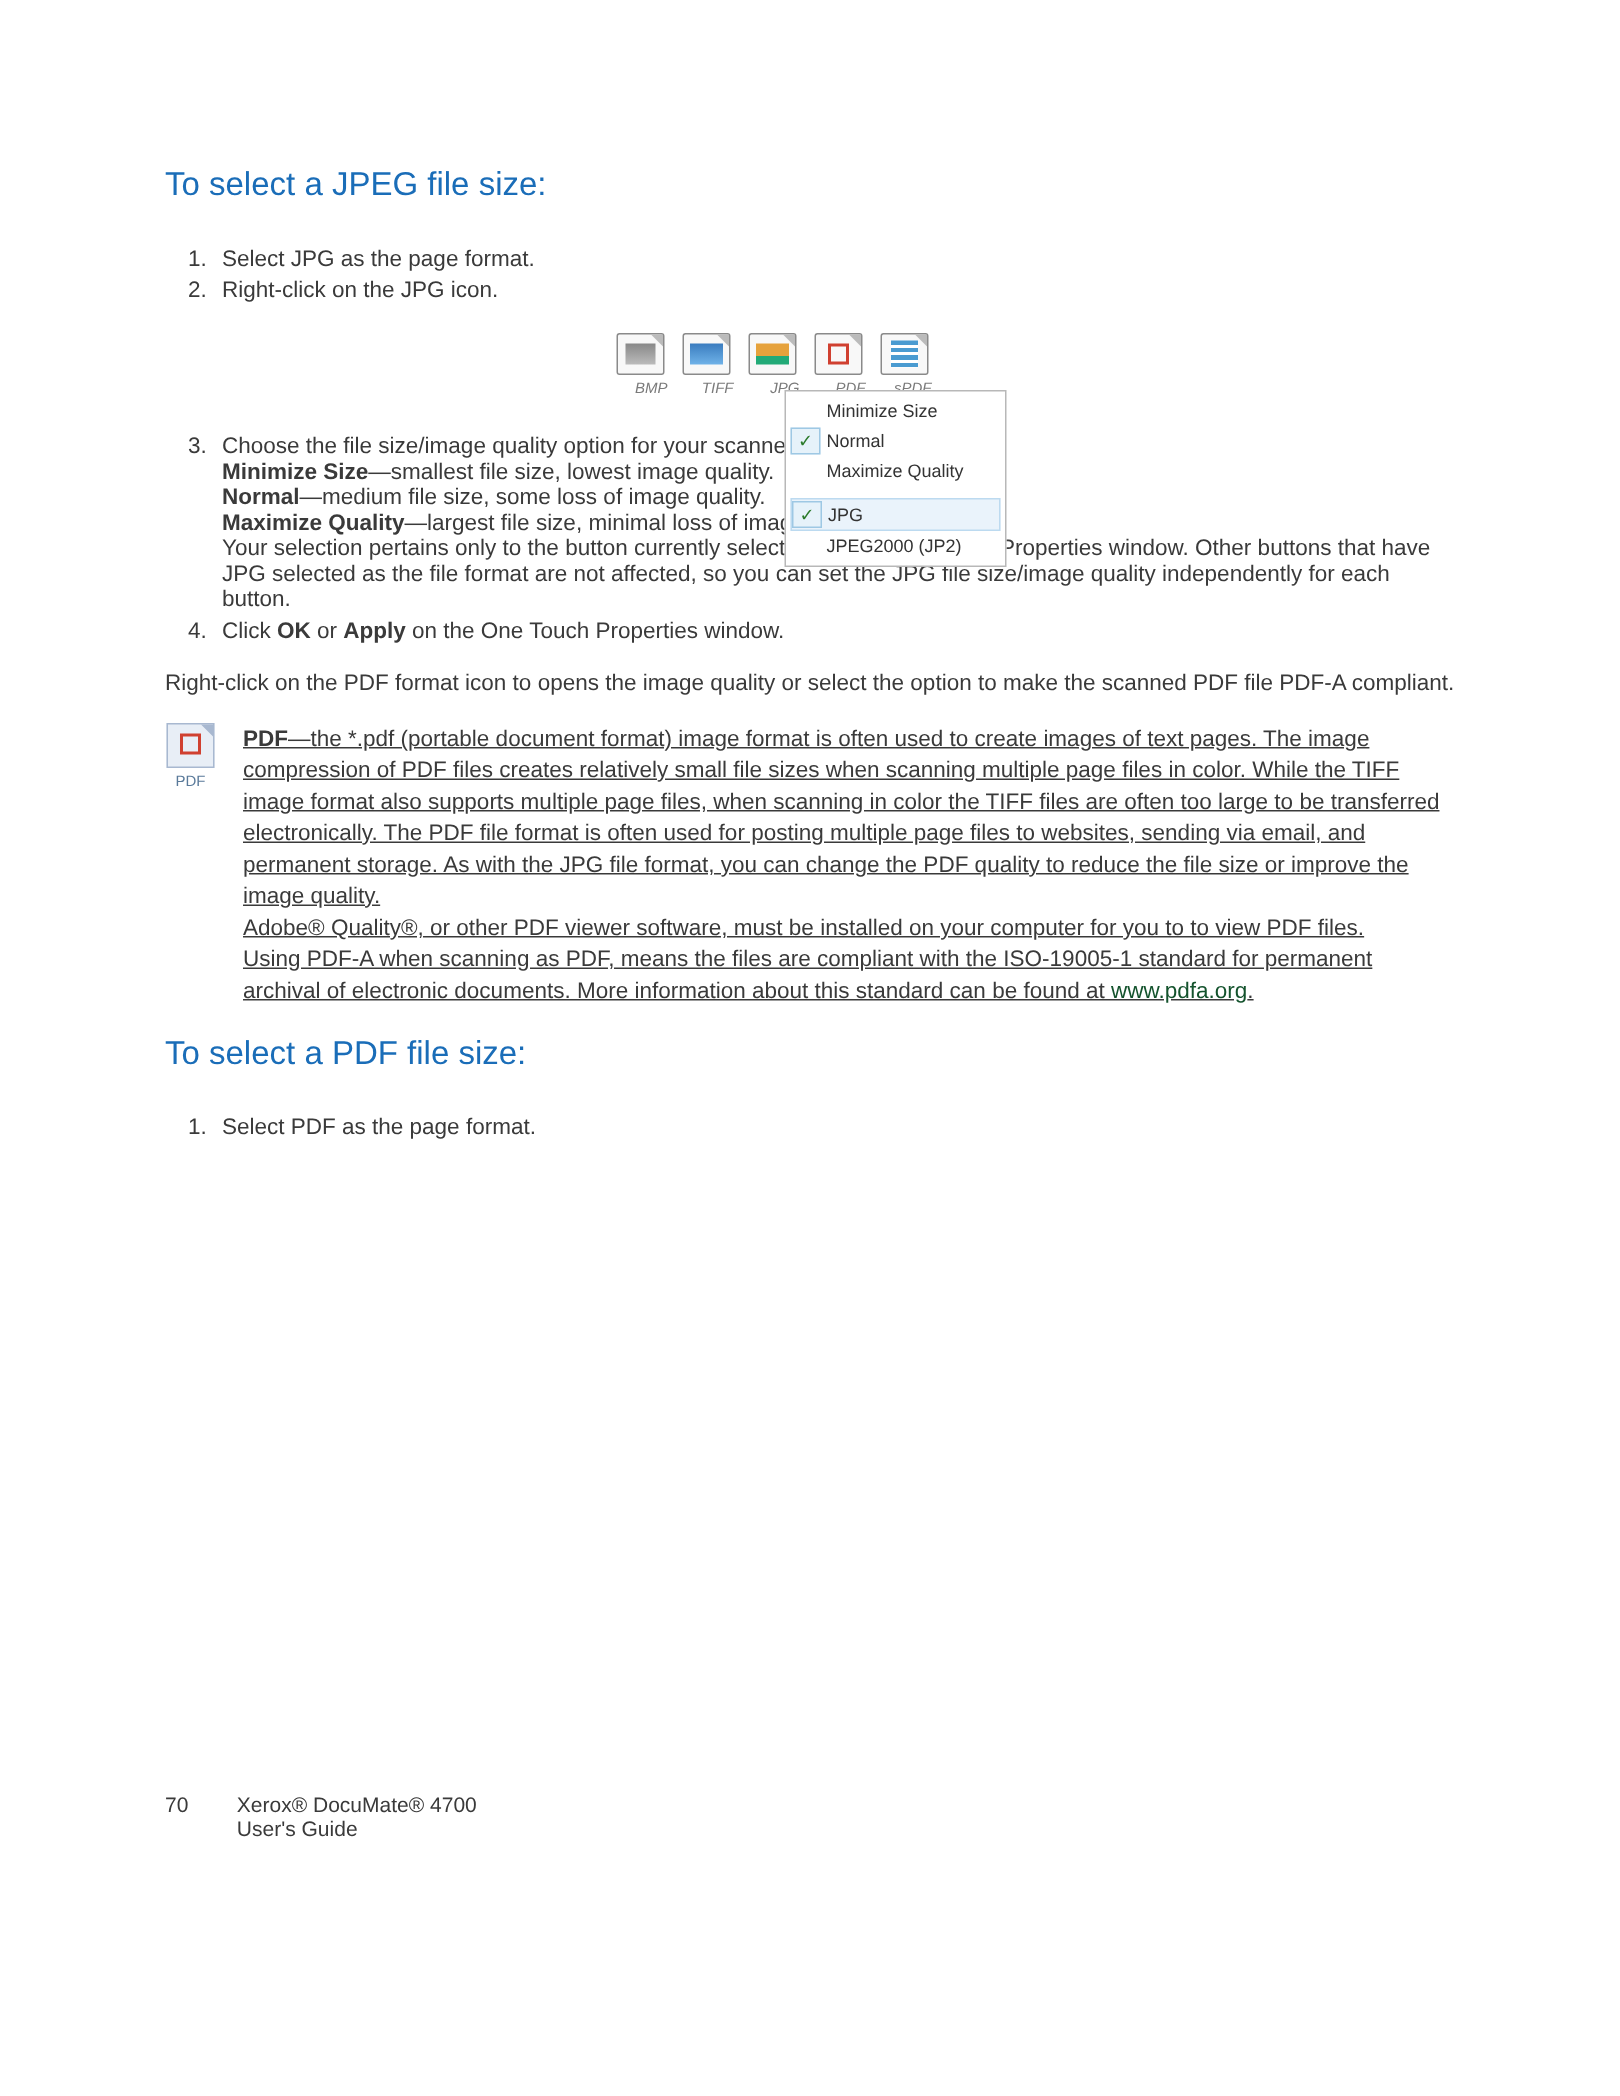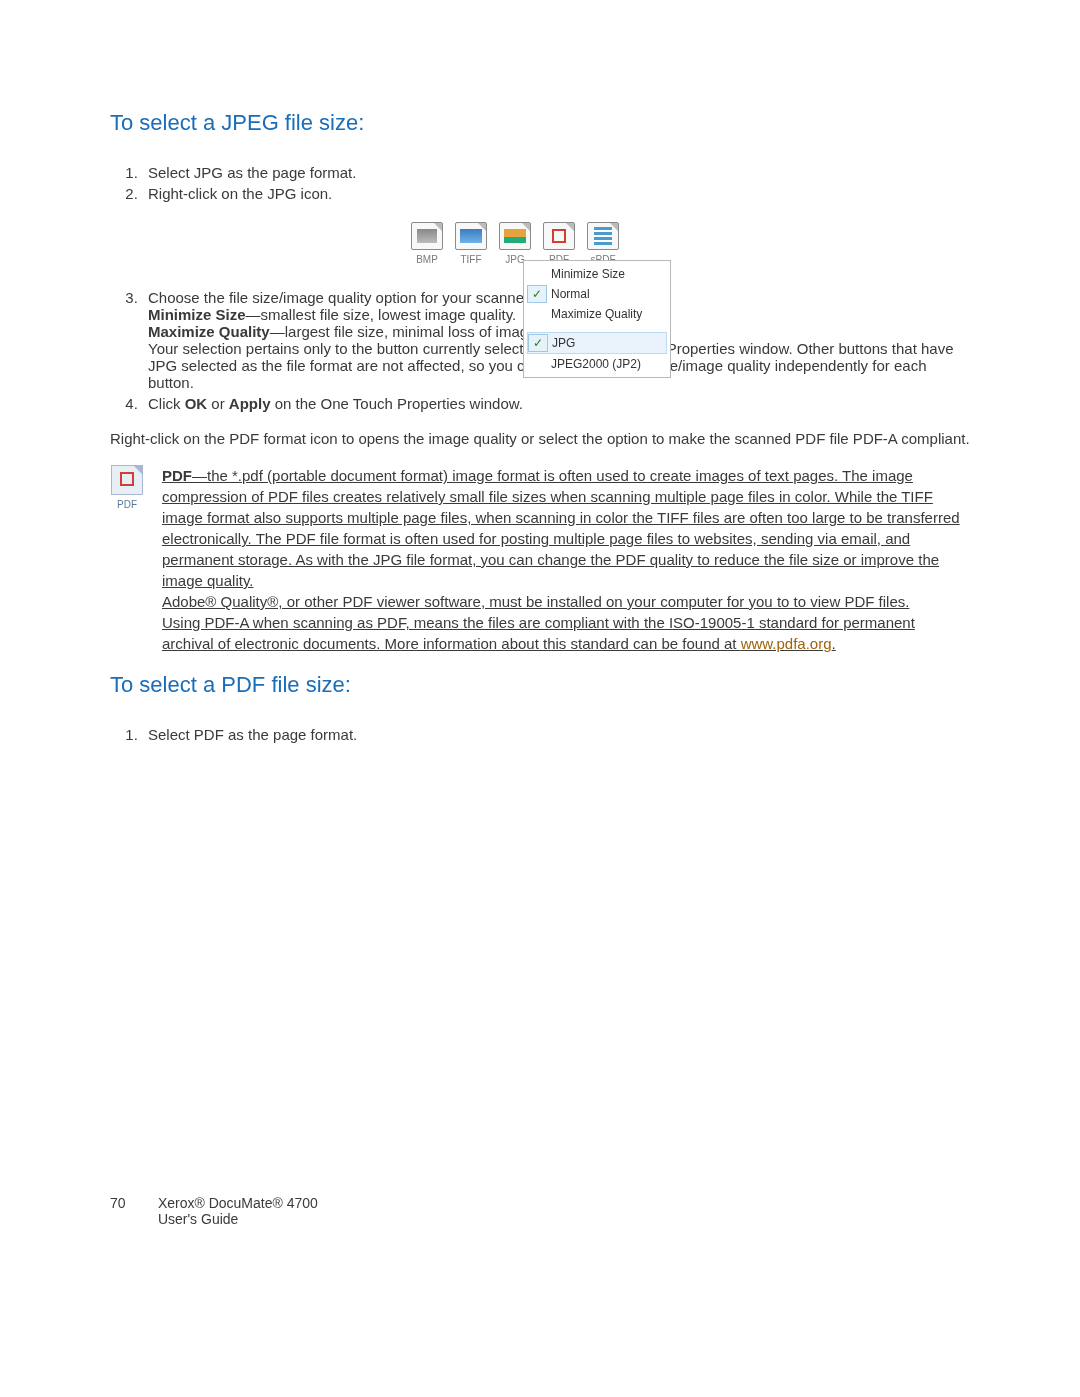--- a/index.html
+++ b/index.html
@@ -33,35 +33,36 @@
     padding-left: 6px;
   }
   .sub {
     margin-left: 0;
   }
   .body-text {
     margin: 0 0 16px 0;
     line-height: 1.4;
   }
   .bold { font-weight: 700; }
-  a.link { color: #a16207; text-decoration: none; }
+  a.link { color: #14532d; text-decoration: none; }
 
   
   .figure {
     width: 262px;
     margin: 20px auto 24px auto;
     position: relative;
   }
   .format-row {
     display: flex;
     gap: 8px;
   }
   .format-item {
     width: 36px;
-    text-align: center;
+    text-align: right;
+    font-style: italic;
   }
   .format-icon {
     width: 32px;
     height: 28px;
     margin: 0 auto 4px auto;
     border: 1px solid #8a8a8a;
     border-radius: 2px;
     background: #f8f8f8;
     position: relative;
     box-sizing: border-box;
@@ -237,20 +238,23 @@
     </div>
   </div>
 
   <ol start="3">
     <li>
       <span>Choose the file size/image quality option for your scanned images.</span>
       <div class="sub">
         <span class="bold">Minimize Size</span><span>—smallest file size, lowest image quality.</span>
       </div>
       <div class="sub">
+        <span class="bold">Normal</span><span>—medium file size, some loss of image quality.</span>
+      </div>
+      <div class="sub">
         <span class="bold">Maximize Quality</span><span>—largest file size, minimal loss of image quality.</span>
       </div>
       <div class="sub">Your selection pertains only to the button currently selected on the One Touch Properties window. Other buttons that have JPG selected as the file format are not affected, so you can set the JPG file size/image quality independently for each button.</div>
     </li>
     <li>
       <span>Click </span><span class="bold">OK</span><span> or </span><span class="bold">Apply</span><span> on the One Touch Properties window.</span>
     </li>
   </ol>
 
   <p class="body-text">Right-click on the PDF format icon to opens the image quality or select the option to make the scanned PDF file PDF-A compliant.</p>

